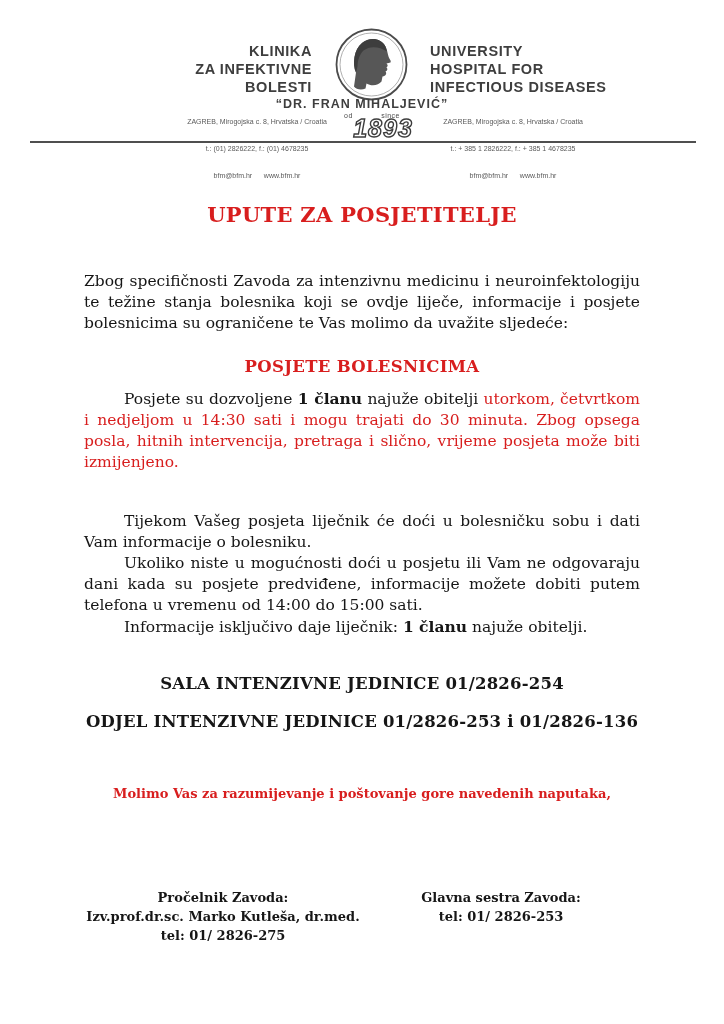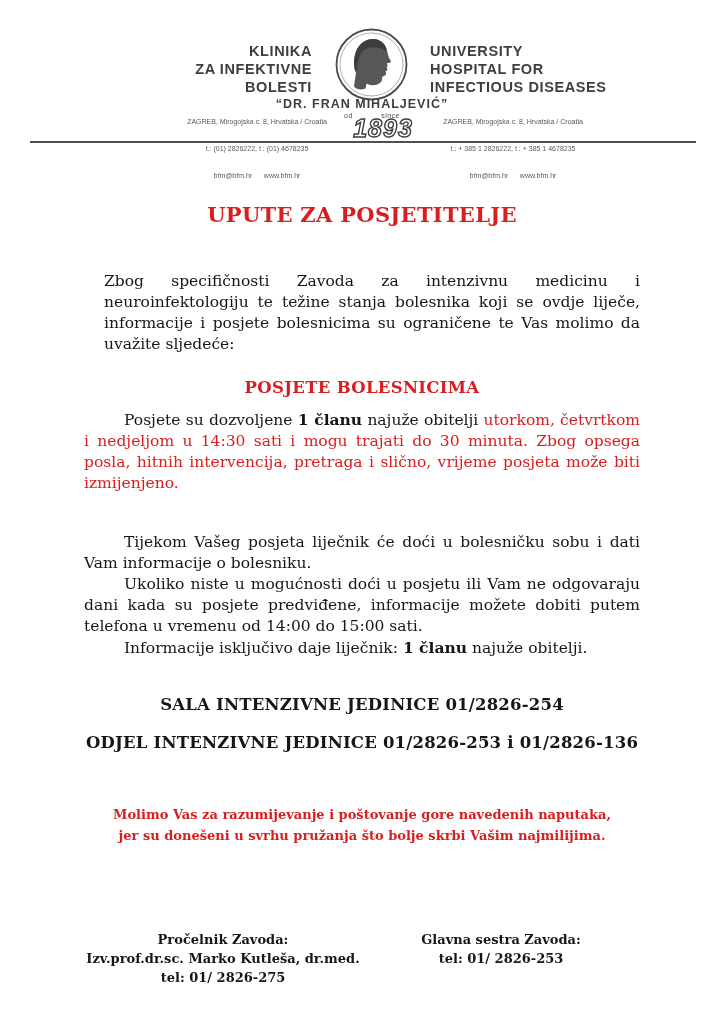--- a/index.html
+++ b/index.html
@@ -56,21 +56,21 @@
 
   
   .content { padding:0 84px; }
   .doc-title {
     margin-top:52px; text-align:center;
     color:#d81e1e; font-weight:bold; font-size:21px; letter-spacing:0.3px;
   }
   p.body-text {
     font-size:15.5px; line-height:21px; text-align:justify;
   }
-  .intro { margin-top:44px;margin-left:20px; }
+  .intro { margin-top:44px; }
   .section-heading {
     margin-top:23px; text-align:center;
     color:#d81e1e; font-weight:bold; font-size:16.5px; letter-spacing:0.3px;
   }
   .visits { margin-top:12px; text-indent:40px; }
   .red-run { color:#d81e1e; }
   .bold-run { font-weight:bold; }
   .para-group { margin-top:38px; }
   .para-group p { text-indent:40px; }
   .phone-line {
@@ -151,21 +151,20 @@
       <p class="body-text">Tijekom Vašeg posjeta liječnik će doći u bolesničku sobu i dati Vam informacije o bolesniku.</p>
       <p class="body-text">Ukoliko niste u mogućnosti doći u posjetu ili Vam ne odgovaraju dani kada su posjete predviđene, informacije možete dobiti putem telefona u vremenu od 14:00 do 15:00 sati.</p>
       <p class="body-text"><span>Informacije isključivo daje liječnik: </span><span class="bold-run">1 članu</span><span> najuže obitelji.</span></p>
     </div>
 
     <div class="phone-line sala">SALA INTENZIVNE JEDINICE 01/2826-254</div>
     <div class="phone-line odjel">ODJEL INTENZIVNE JEDINICE 01/2826-253 i 01/2826-136</div>
 
     <div class="note">
       <div>Molimo Vas za razumijevanje i poštovanje gore navedenih naputaka,</div>
-      <div>jer su donešeni u svrhu pružanja što bolje skrbi Vašim najmilijima.</div>
     </div>
 
     <div class="signatures">
       <div class="sig-col">
         <div>Pročelnik Zavoda:</div>
         <div>Izv.prof.dr.sc. Marko Kutleša, dr.med.</div>
         <div>tel: 01/ 2826-275</div>
       </div>
       <div class="sig-col">
         <div>Glavna sestra Zavoda:</div>

